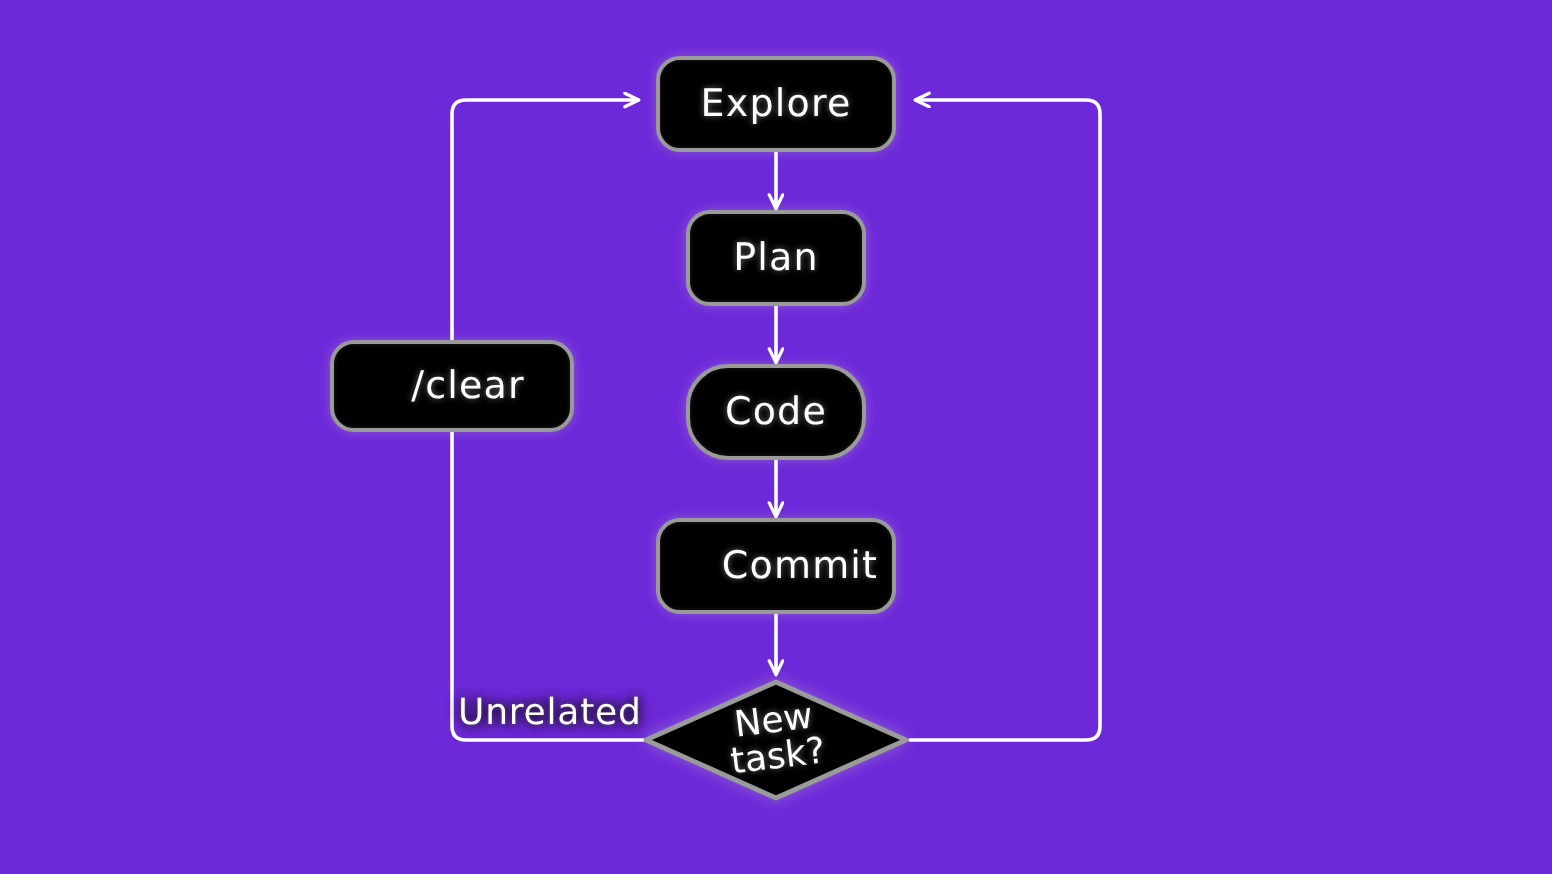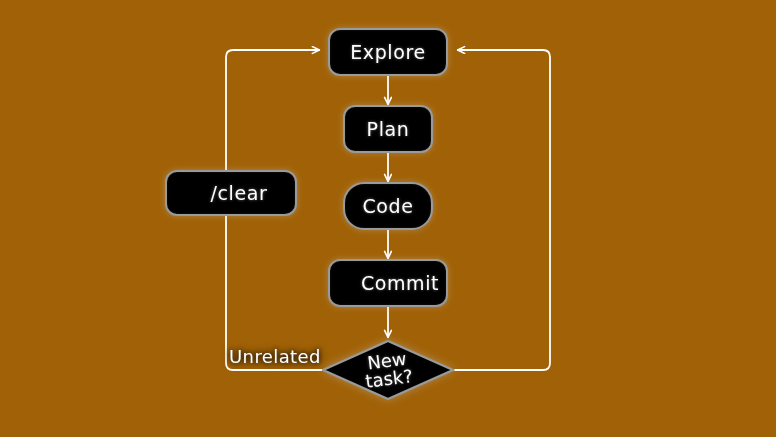--- a/index.html
+++ b/index.html
@@ -4,21 +4,21 @@
 <style>
   html, body {
     margin: 0;
     padding: 0;
     background: #000000;
   }
   #canvas {
     position: relative;
     width: 776px;
     height: 437px;
-    background: #a16207;
+    background: #6d28d9;
     overflow: hidden;
     font-family: "DejaVu Sans", sans-serif;
   }
   svg.wires {
     position: absolute;
     left: 0;
     top: 0;
     width: 776px;
     height: 437px;
     pointer-events: none;
@@ -103,21 +103,21 @@
   </div>
 
   <div class="node" style="left:343px; top:182px; width:90px; height:48px;border-radius:21px;">
     <span class="node-label">Code</span>
   </div>
 
   <div class="node" style="left:328px; top:259px; width:120px; height:48px;padding-left:24px;">
     <span class="node-label">Commit</span>
   </div>
 
-  <div class="node" style="left:165px; top:170px; width:132px; height:46px;padding-left:16px;">
+  <div class="node" style="left:165px; top:170px; width:122px; height:46px;padding-left:16px;">
     <span class="node-label">/clear</span>
   </div>
 
   <div class="diamond-wrap" style="left:321px; top:339px; width:134px; height:62px;">
     <svg width="134" height="62" viewBox="0 0 134 62" style="position:absolute; left:0; top:0; filter: drop-shadow(0 0 4px rgba(200,200,200,0.35));">
       <polygon points="67,2 132,31 67,60 2,31" fill="#000000" stroke="#9a9a9a" stroke-width="2.4" stroke-linejoin="round"></polygon>
     </svg>
     <div class="diamond-label">
       <span>New</span>
       <span>task?</span>

